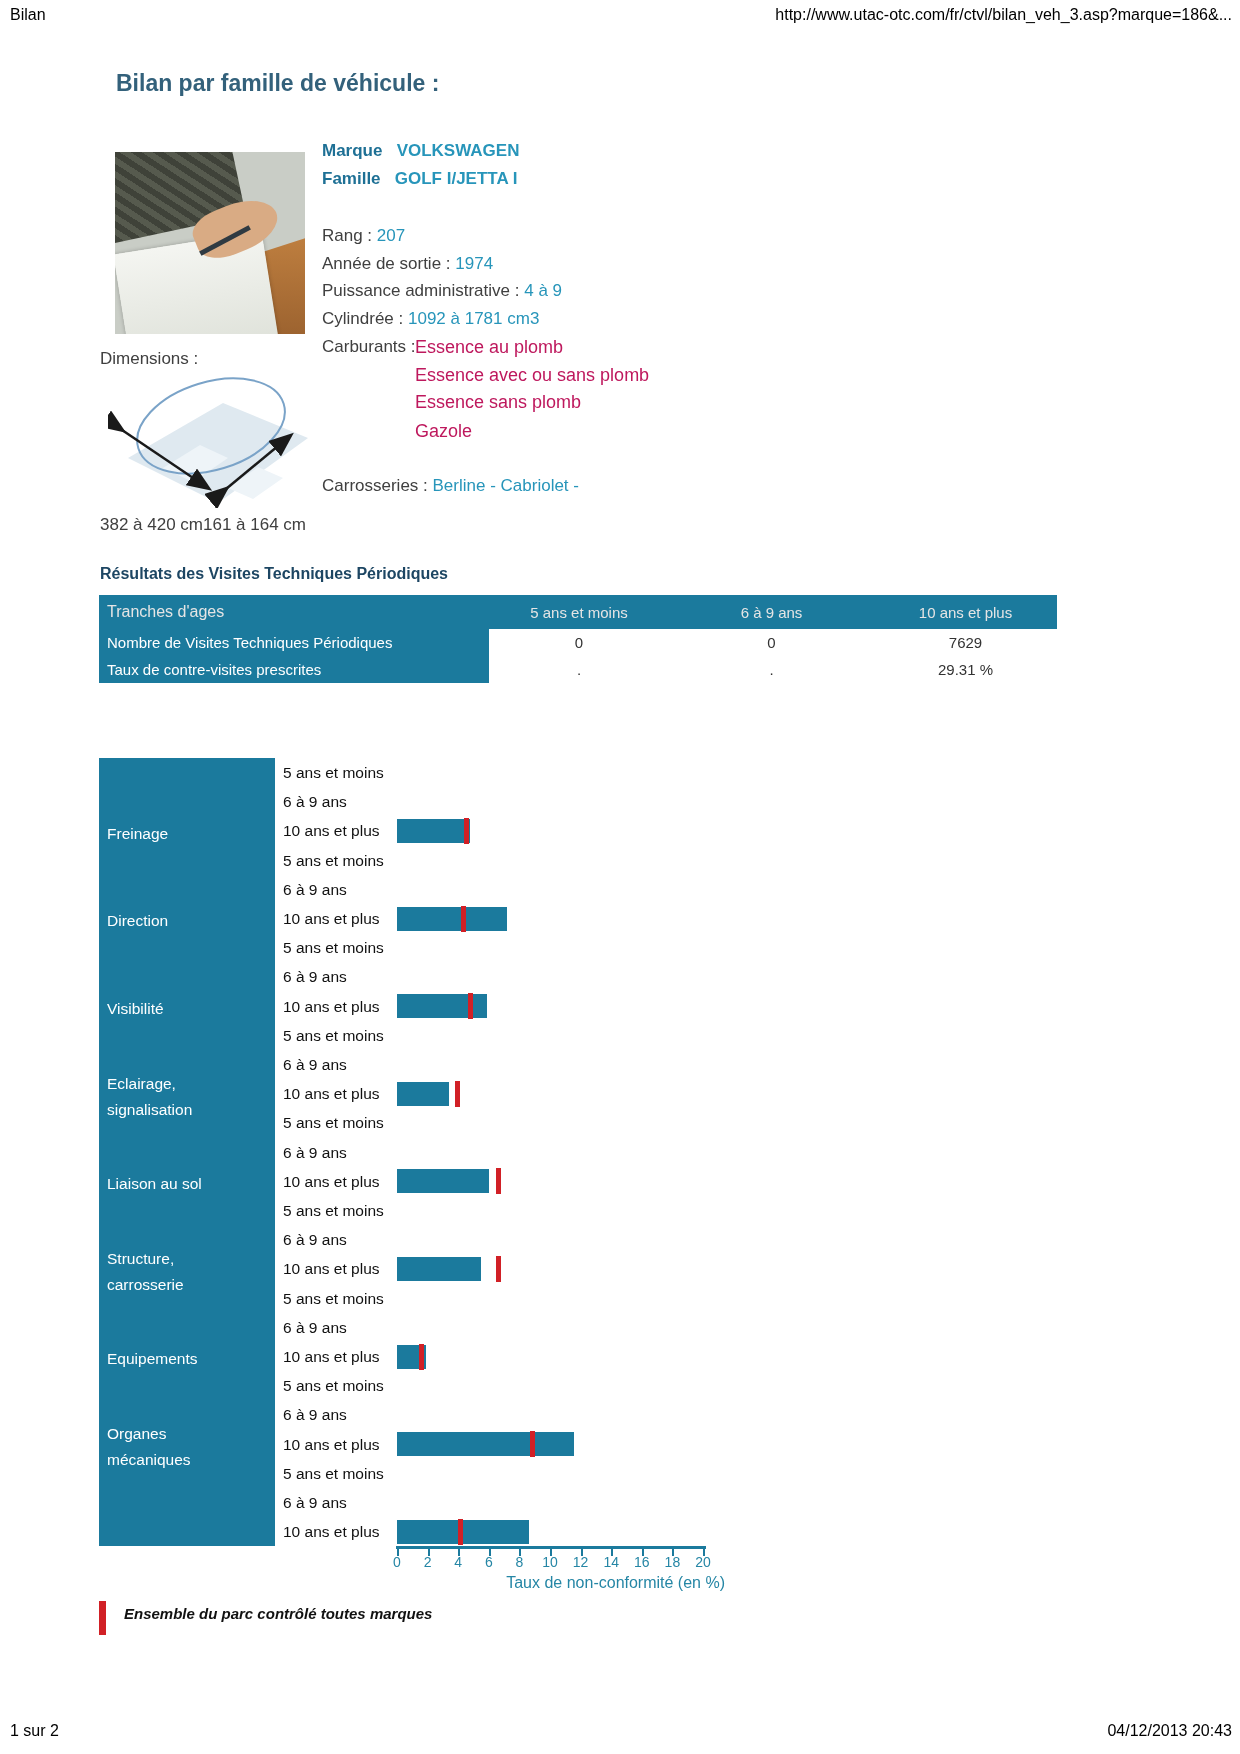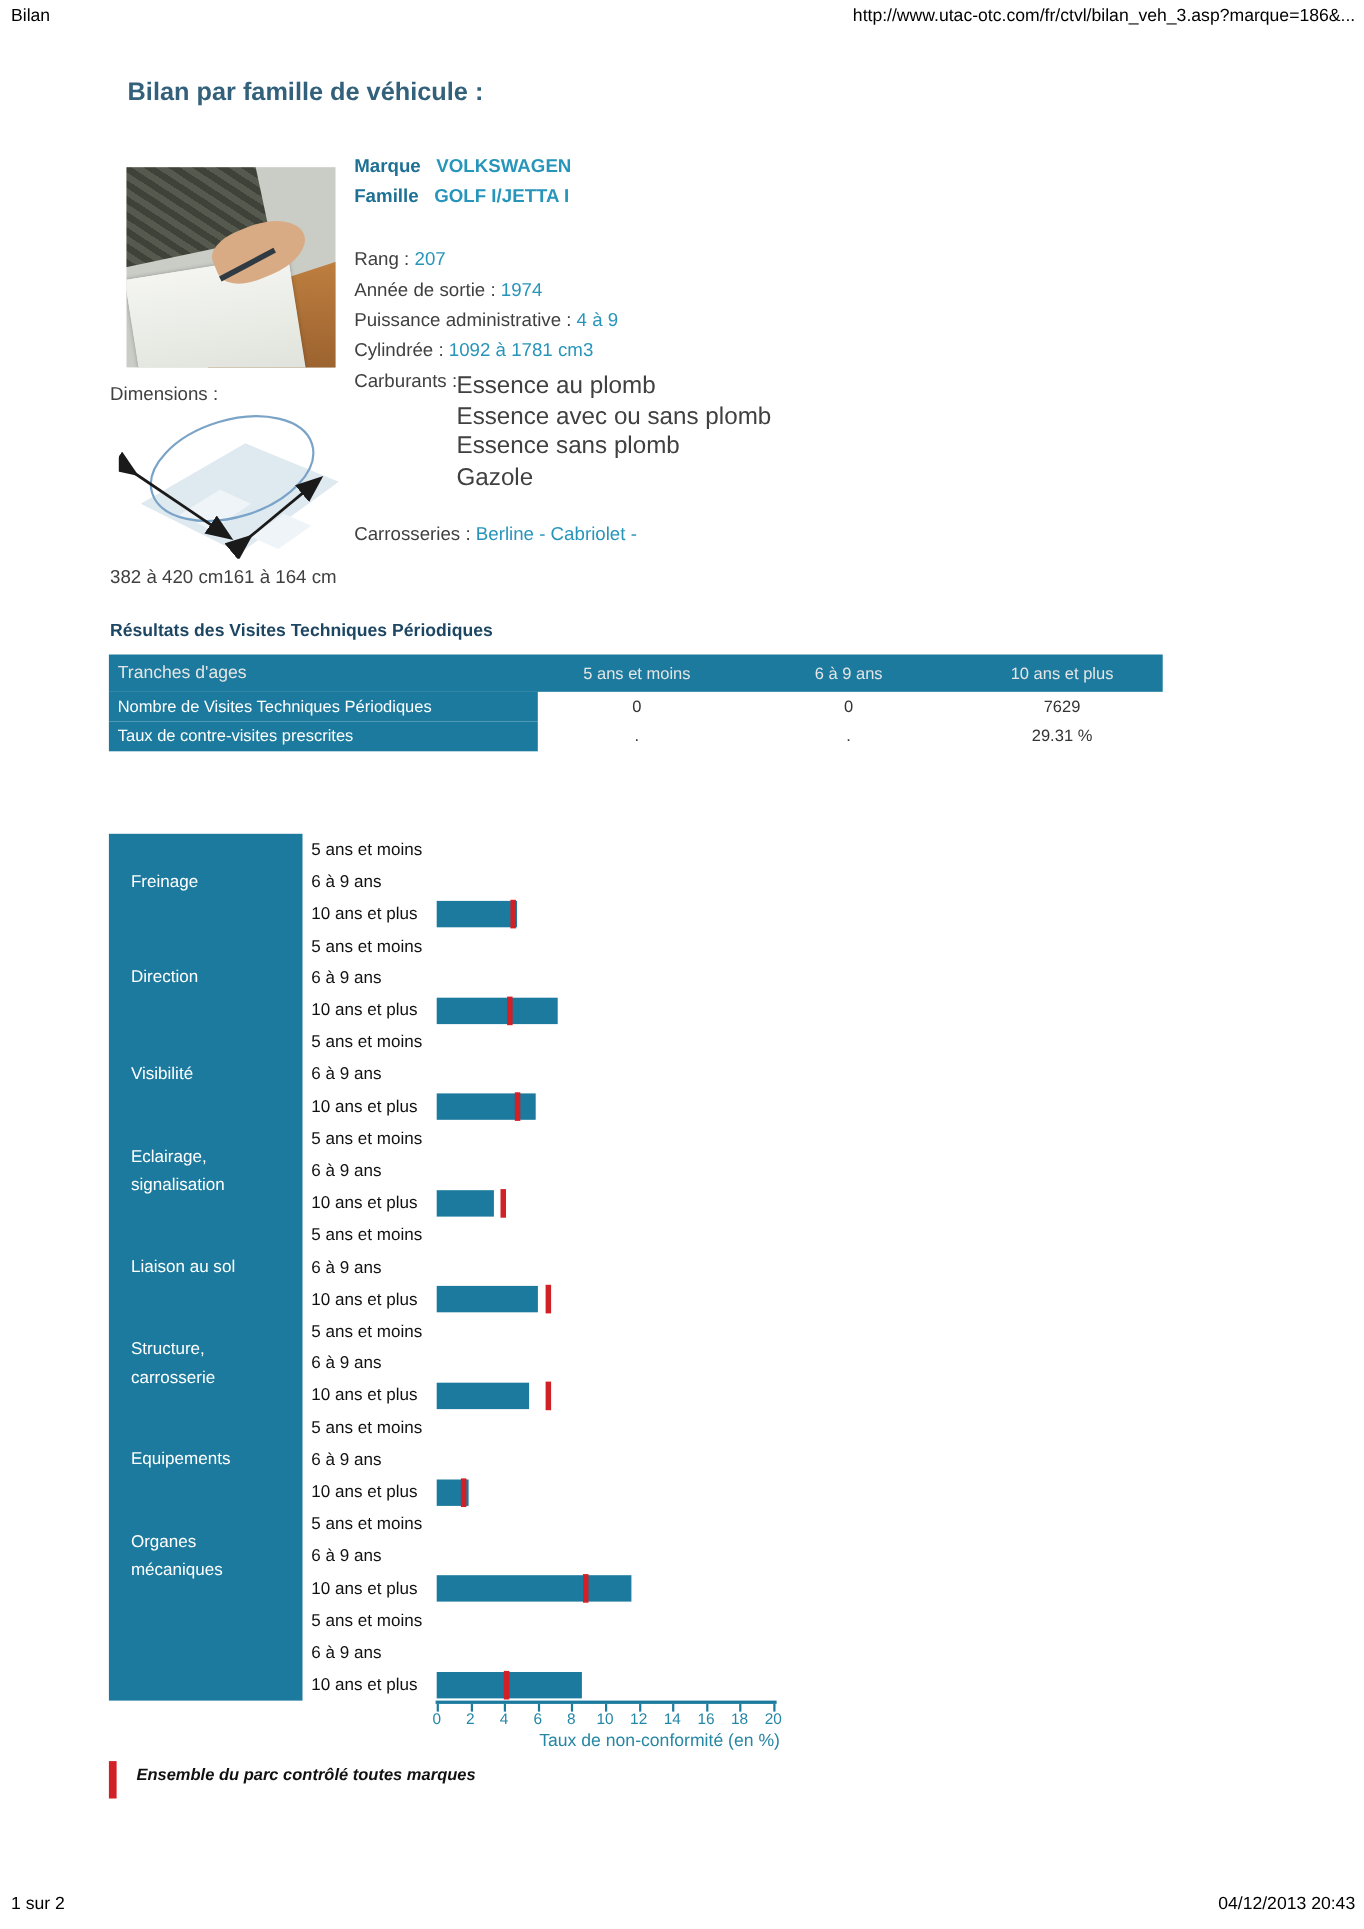--- a/index.html
+++ b/index.html
@@ -24,39 +24,39 @@
   .photo .paper{position:absolute;left:6px;bottom:-18px;width:150px;height:110px;background:
      linear-gradient(180deg,#f4f5f1,#dfe2da);transform:rotate(-9deg);box-shadow:0 0 4px rgba(0,0,0,.25);}
   .photo .hand{position:absolute;right:26px;top:52px;width:86px;height:48px;background:#d9ab84;
      border-radius:40% 60% 55% 45%;transform:rotate(-22deg);}
   .photo .pen{position:absolute;right:52px;top:86px;width:56px;height:5px;background:#2f3a42;transform:rotate(-28deg);}
   
   .info-line{position:absolute;left:322px;font-size:17px;color:#404040;white-space:nowrap;}
   .brand-label{color:#1e7095;font-weight:bold;}
   .brand-value{color:#2795ba;font-weight:bold;}
   .teal-val{color:#2795ba;}
-  .fuel-line{position:absolute;left:415px;font-size:22px;color:#404040;white-space:nowrap;}
+  .fuel-line{position:absolute;left:415px;font-size:18px;color:#be185d;white-space:nowrap;}
   .dim-label{left:100px;top:349px;font-size:17px;color:#404040;}
   .dim-text{left:100px;top:515px;font-size:17px;color:#404040;}
   .car-svg{left:108px;top:368px;}
   
   .sec-heading{left:100px;top:565px;font-size:16px;font-weight:bold;color:#1d4663;}
   
   .vt-table{left:99px;top:595px;width:958px;}
   .vt-row{display:grid;grid-template-columns:390px 180px 205px 183px;}
   .vt-head{background:#1b7a9d;color:#e5e5e5;height:34px;}
   .vt-head .c{display:flex;align-items:center;justify-content:center;font-size:15px;}
   .vt-head .c.first{justify-content:flex-start;padding-left:8px;font-size:16px;}
   .vt-body .c{display:flex;align-items:center;justify-content:center;height:27px;font-size:15px;color:#333;background:#fff;}
   .vt-body .c.first{justify-content:flex-start;padding-left:8px;background:#1b7a9d;color:#fff;}
   
   #chart{left:99px;top:758px;width:700px;height:880px;}
   .cat-col{position:absolute;left:0;top:0;width:176px;background:#1b7a9d;}
-  .cat-label{position:absolute;left:0;width:168px;padding-left:20px;color:#fff;font-size:15.5px;
-     display:flex;align-items:center;white-space:pre-line;line-height:26px;}
+  .cat-label{position:absolute;left:0;width:168px;padding-left:8px;color:#fff;font-size:15.5px;
+     display:flex;align-items:center;white-space:pre-line;line-height:26px;margin-top:32px;}
   .age-row{position:absolute;left:184px;height:29.2px;}
   .age-label{position:absolute;left:0;top:0;font-size:15.5px;line-height:29.2px;color:#111;white-space:nowrap;}
   .bar{position:absolute;top:2.6px;height:24px;background:#1b7a9d;}
   .ref-tick{position:absolute;top:1.6px;height:26px;width:5px;background:#d12026;}
   .axis-line{position:absolute;height:3px;background:#1b7a9d;}
   .axis-tick{position:absolute;width:2px;height:7px;background:#1b7a9d;}
   .axis-ticklabel{position:absolute;width:30px;text-align:center;font-size:14px;color:#2586a5;}
   .axis-xlabel{position:absolute;text-align:right;font-size:16px;color:#2586a5;}
   
   .legend{left:99px;top:1601px;display:flex;align-items:flex-start;}
@@ -281,21 +281,21 @@
       <div class="axis-tick" style="left: 481.6px; top: 791.4px;"></div>
       <div class="axis-ticklabel" style="left: 466.6px; top: 796.4px;">12</div>
       <div class="axis-tick" style="left: 512.2px; top: 791.4px;"></div>
       <div class="axis-ticklabel" style="left: 497.2px; top: 796.4px;">14</div>
       <div class="axis-tick" style="left: 542.8px; top: 791.4px;"></div>
       <div class="axis-ticklabel" style="left: 527.8px; top: 796.4px;">16</div>
       <div class="axis-tick" style="left: 573.4px; top: 791.4px;"></div>
       <div class="axis-ticklabel" style="left: 558.4px; top: 796.4px;">18</div>
       <div class="axis-tick" style="left: 604px; top: 791.4px;"></div>
       <div class="axis-ticklabel" style="left: 589px; top: 796.4px;">20</div>
-      <div class="axis-xlabel" style="left: 298px; top: 816.4px; width: 312px;">Taux de non-conformité (en %)</div>
+      <div class="axis-xlabel" style="left: 314px; top: 816.4px; width: 312px;">Taux de non-conformité (en %)</div>
     </div>
 
   <div class="abs legend">
     <div class="legend-swatch"></div>
     <div class="legend-text">Ensemble du parc contrôlé toutes marques</div>
   </div>
 
   <div class="abs ftr-left">1 sur 2</div>
   <div class="abs ftr-right">04/12/2013 20:43</div>
 

